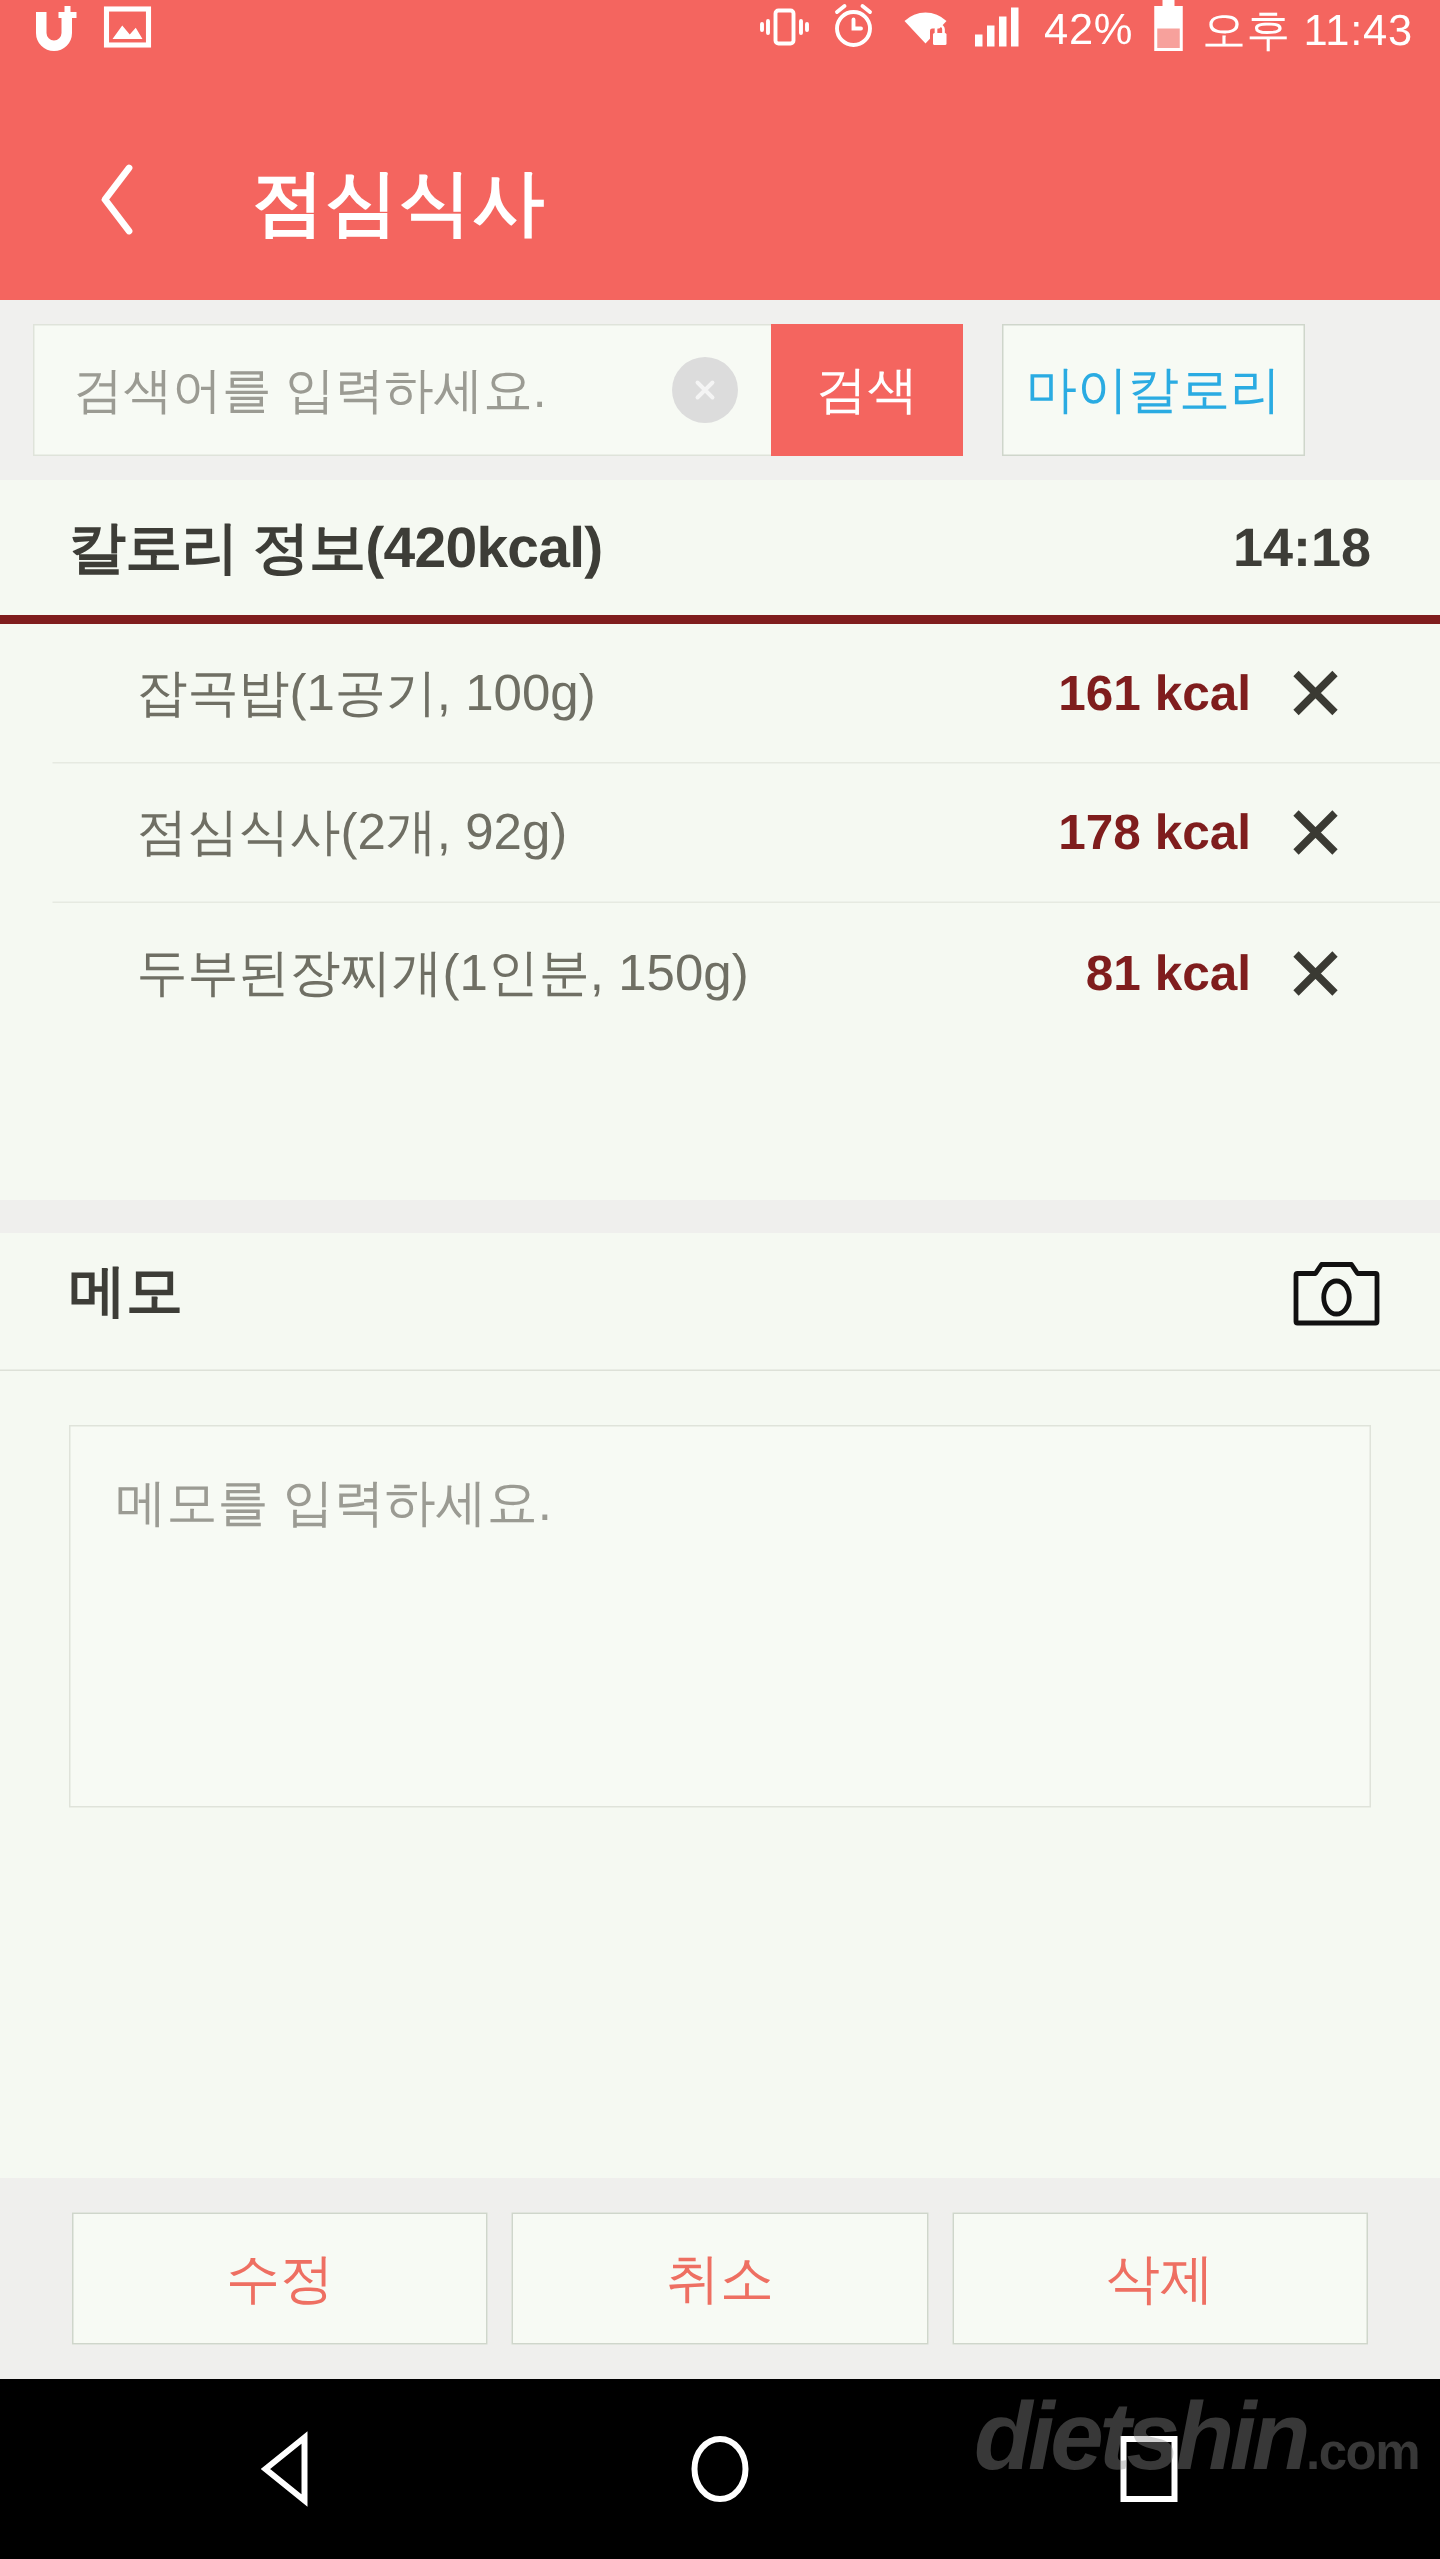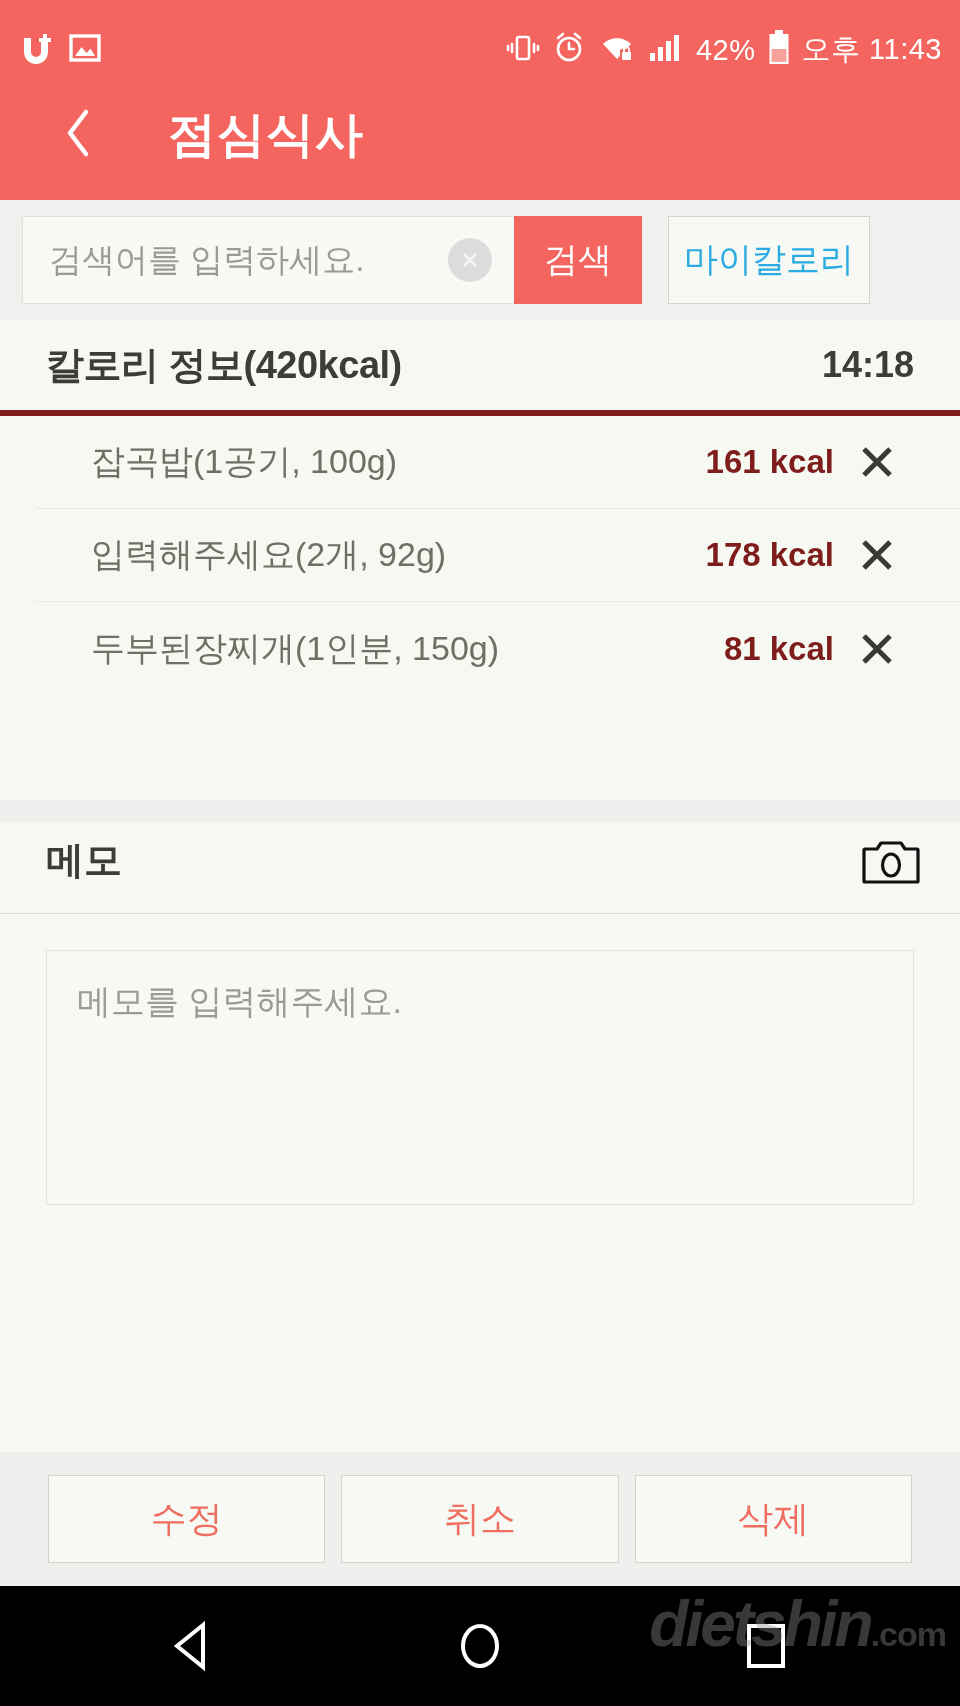--- a/index.html
+++ b/index.html
@@ -7,21 +7,21 @@
   body {
     font-family: "Liberation Sans", "DejaVu Sans", sans-serif;
     background:#f5f9f2;
     overflow:hidden;
   }
   .phone { width:960px; height:1706px; position:relative; display:flex; flex-direction:column; background:#f5f9f2; }
 
   
   .statusbar {
     height:70px; background:#f4655f; flex:0 0 70px;
-    display:flex; align-items:flex-end; padding:0 18px; color:#fff;
+    display:flex; align-items:flex-start; padding:0 18px; color:#fff;
   }
   .sb-left { display:flex; align-items:center; gap:14px; }
   .sb-right { margin-left:auto; display:flex; align-items:center; gap:12px; }
   .sb-text { font-size:29px; letter-spacing:0.5px; font-weight:400; }
   .ico { display:block; }
 
   
   .appbar {
     flex:0 0 130px; background:#f4655f; display:flex; align-items:center;
     padding-left:52px; position:relative;
@@ -216,21 +216,21 @@
     <div class="food-row">
       <span class="food-name">잡곡밥(1공기, 100g)</span>
       <span class="food-kcal">161 kcal</span>
       <span class="food-del">
         <svg width="44" height="44" viewBox="0 0 44 44">
           <path d="M9 9 L35 35 M35 9 L9 35" stroke="#3a3a33" stroke-width="5" stroke-linecap="butt"></path>
         </svg>
       </span>
     </div>
     <div class="food-row">
-      <span class="food-name">입력해주세요(2개, 92g)</span>
+      <span class="food-name">점심식사(2개, 92g)</span>
       <span class="food-kcal">178 kcal</span>
       <span class="food-del">
         <svg width="44" height="44" viewBox="0 0 44 44">
           <path d="M9 9 L35 35 M35 9 L9 35" stroke="#3a3a33" stroke-width="5" stroke-linecap="butt"></path>
         </svg>
       </span>
     </div>
     <div class="food-row">
       <span class="food-name">두부된장찌개(1인분, 150g)</span>
       <span class="food-kcal">81 kcal</span>
@@ -250,21 +250,21 @@
     <span class="memo-cam">
       <svg width="58" height="48" viewBox="0 0 58 48">
         <path d="M3 12 h12 l4 -6 h20 l4 6 h12 a1 1 0 0 1 1 1 v31 a1 1 0 0 1 -1 1 H3 a1 1 0 0 1 -1 -1 V13 a1 1 0 0 1 1 -1 Z" fill="none" stroke="#111" stroke-width="3.2" stroke-linejoin="round"></path>
         <ellipse cx="29" cy="28" rx="8.5" ry="11" fill="none" stroke="#111" stroke-width="3.2"></ellipse>
       </svg>
     </span>
   </div>
 
   <div class="memo-body">
     <div class="memo-box">
-      <span>메모를 입력해주세요.</span>
+      <span>메모를 입력하세요.</span>
     </div>
   </div>
 
   <div class="footer">
     <div class="fbtn">수정</div>
     <div class="fbtn">취소</div>
     <div class="fbtn">삭제</div>
   </div>
 
   <div class="navbar">

